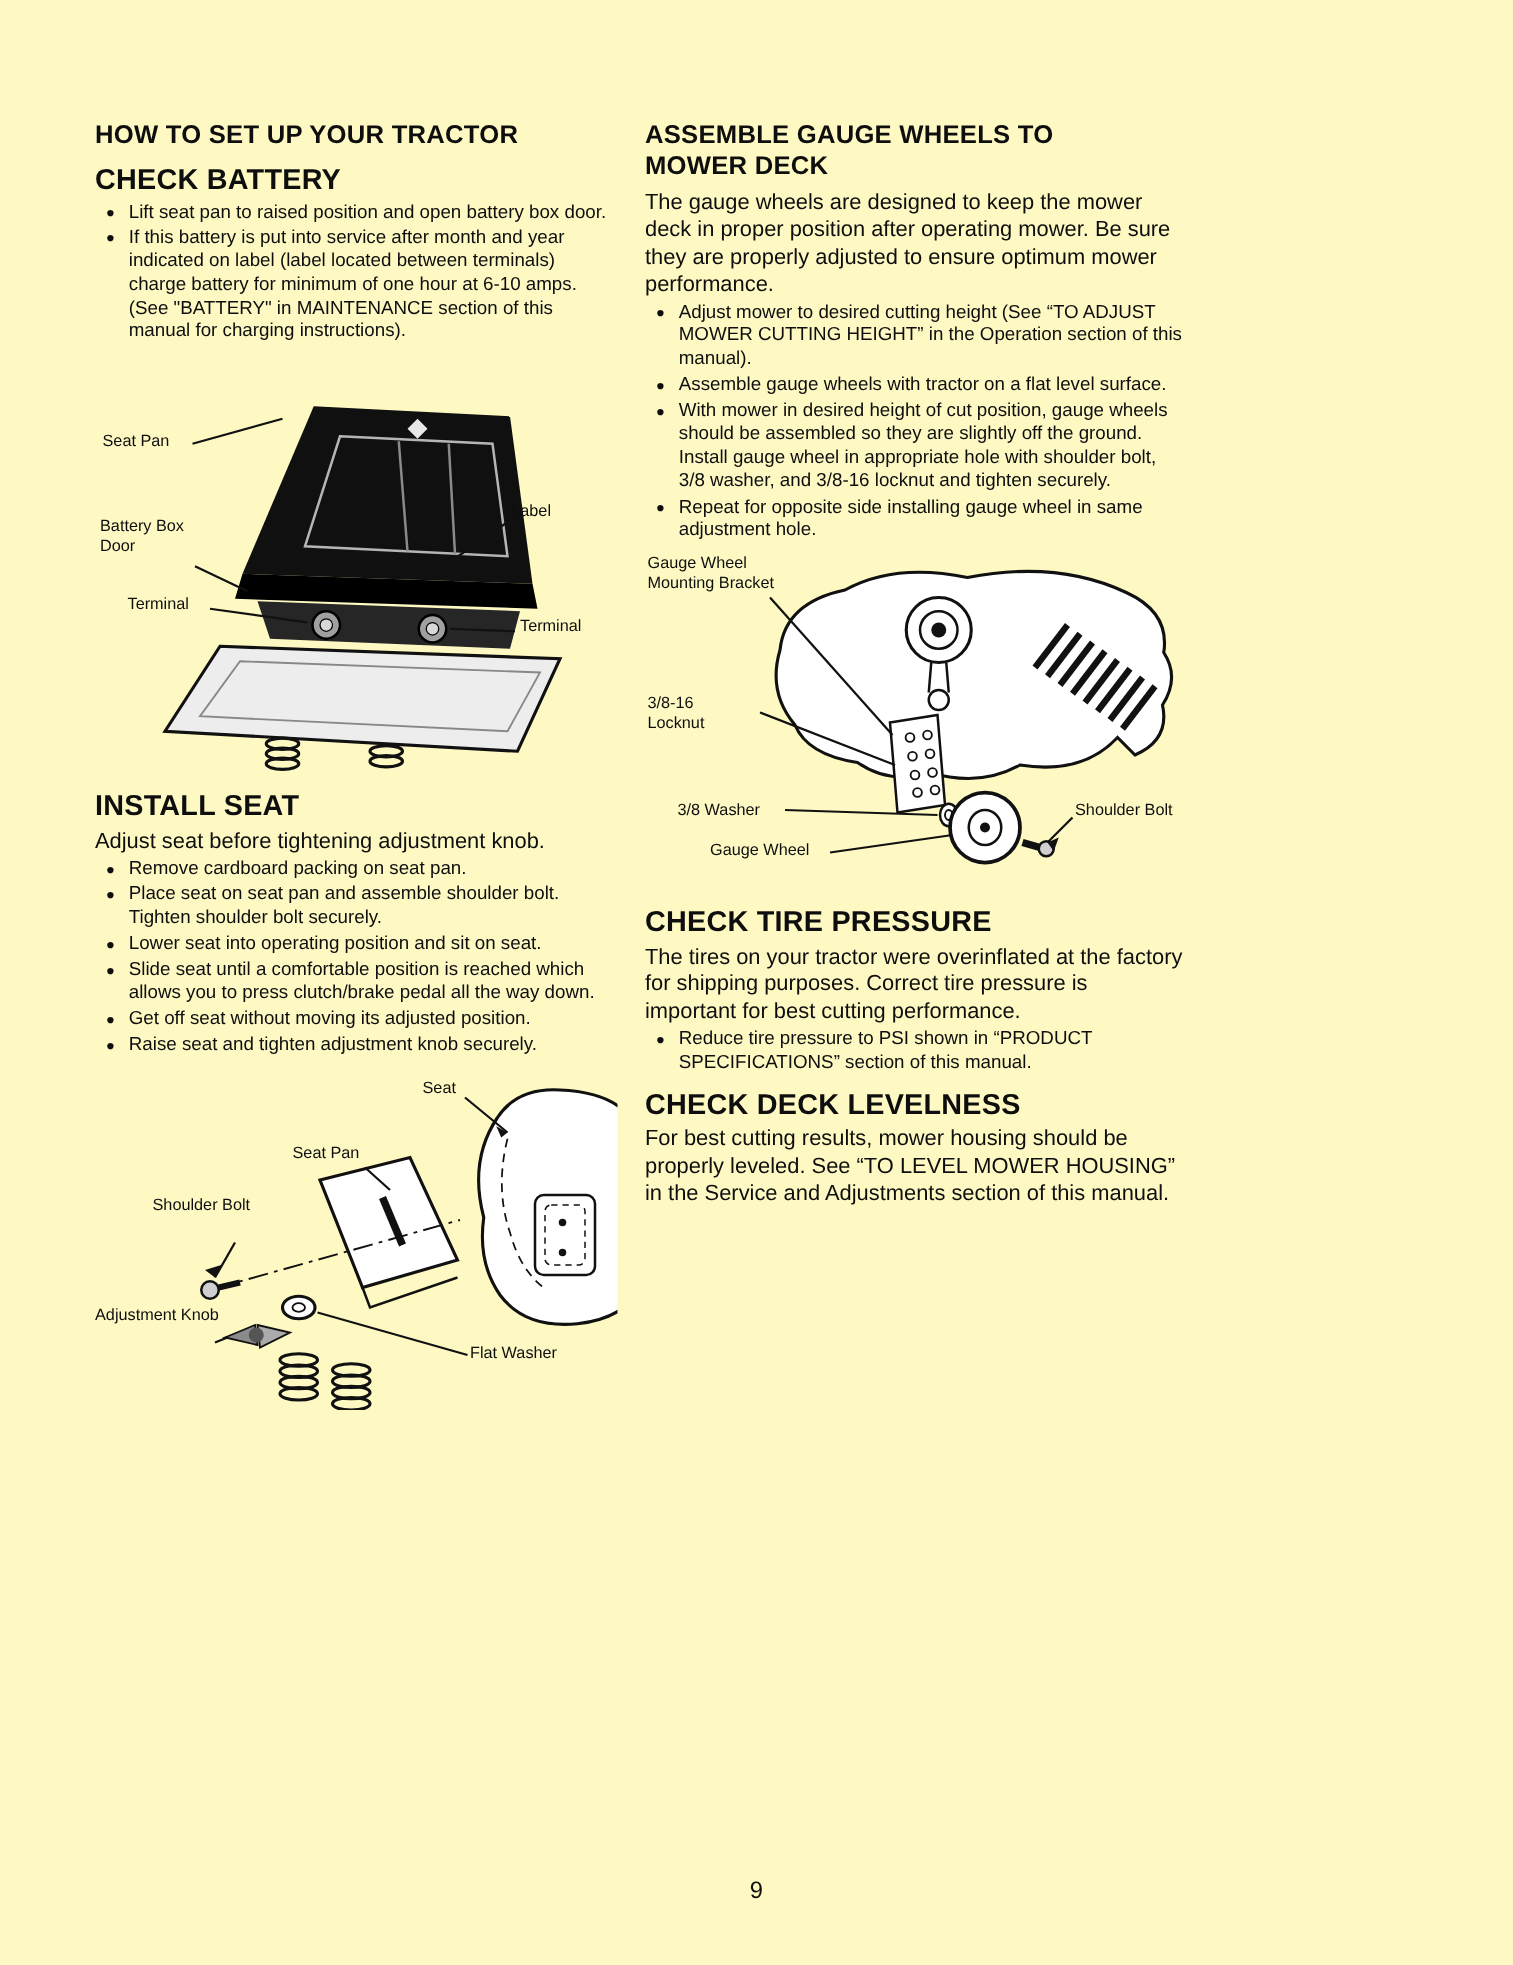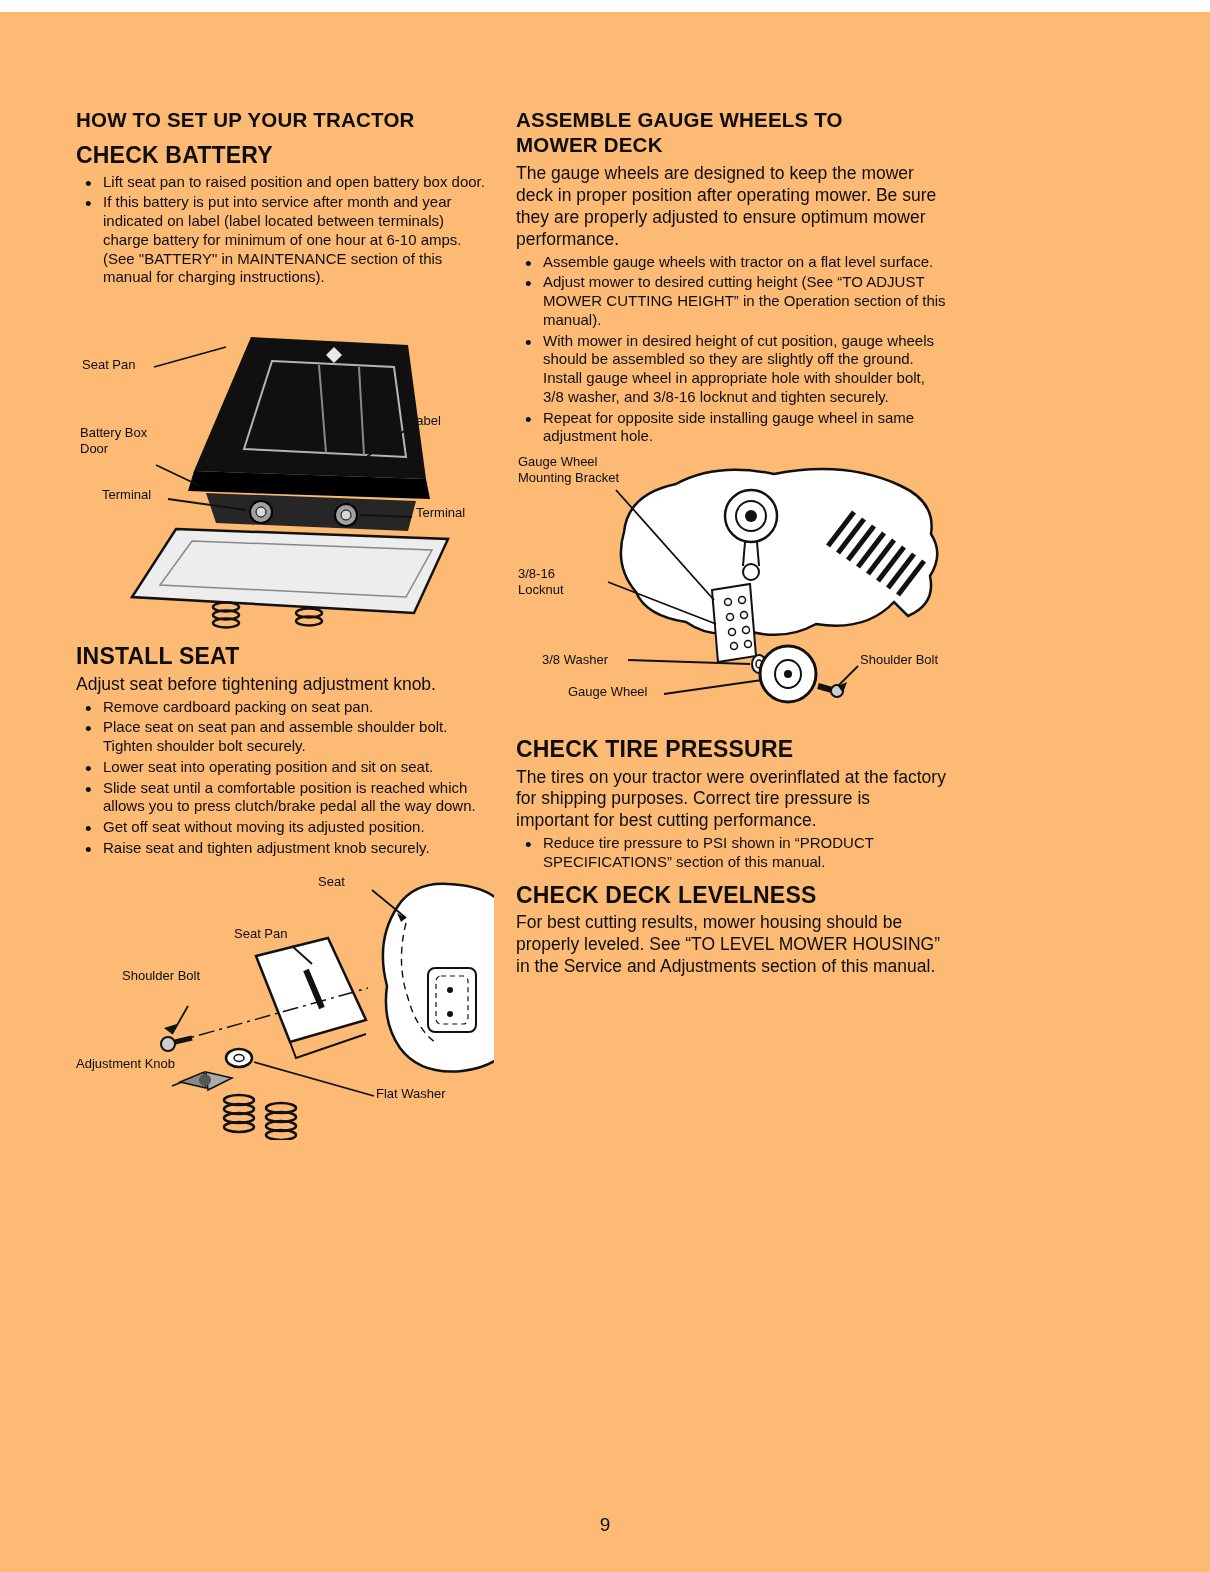--- a/index.html
+++ b/index.html
@@ -3,21 +3,21 @@
 <meta charset="utf-8">
 <style>
   * { margin:0; padding:0; box-sizing:border-box; }
   html,body { background:#fff; }
   body {
     width:1210px; height:1572px; position:relative;
     font-family:"Liberation Sans", sans-serif;
     color:#0e0e0e;
     -webkit-font-smoothing:antialiased;
   }
-  .page { position:absolute; inset:0; background:#fdba74;margin-top:12px; }
+  .page { position:absolute; inset:0; background:#fef9c3; }
   .col { position:absolute; top:95px; }
   .col-left  { left:76px;  width:418px; }
   .col-right { left:516px; width:430px; }
 
   h1 { font-size:20.5px; font-weight:bold; line-height:1.22; margin-bottom:10px; letter-spacing:.2px; }
   .col-right h1 { max-width:372px; margin-bottom:6px; }
   h2 { font-size:23px; font-weight:bold; line-height:1.2; margin-top:10px; margin-bottom:3px; letter-spacing:.2px; }
   p  { font-size:17.5px; line-height:1.25; margin-bottom:2px; }
   ul { list-style:none; margin-bottom:4px; }
   li { font-size:15px; line-height:1.25; position:relative; padding-left:27px; margin-bottom:2px; }
@@ -144,35 +144,35 @@
         <g stroke="#111" stroke-width="1.8">
           <line x1="296" y1="22" x2="330" y2="50"></line>
           <line x1="216" y1="78" x2="236" y2="96"></line>
           <line x1="112" y1="138" x2="96" y2="166"></line>
           <line x1="96" y1="218" x2="106" y2="214"></line>
           <line x1="298" y1="228" x2="178" y2="194"></line>
         </g>
         <polygon points="330,50 321,45 325,54" fill="#111"></polygon>
         <polygon points="96,166 101,156 88,160" fill="#111"></polygon>
       </svg>
-      <div class="fig-label" style="left:242px; top:6px;">Seat</div>
+      <div class="fig-label" style="left:262px; top:6px;">Seat</div>
       <div class="fig-label" style="left:158px; top:58px;">Seat Pan</div>
       <div class="fig-label" style="left:46px; top:100px; width:82px;">Shoulder Bolt</div>
       <div class="fig-label" style="left:0px; top:188px; width:100px;">Adjustment Knob</div>
       <div class="fig-label" style="left:300px; top:218px;">Flat Washer</div>
     </div>
   </div>
 
   <div class="col col-right">
 
     <h1>ASSEMBLE GAUGE WHEELS TO MOWER DECK</h1>
     <p>The gauge wheels are designed to keep the mower deck in proper position after operating mower. Be sure they are properly adjusted to ensure optimum mower performance.</p>
     <ul>
+      <li>Adjust mower to desired cutting height (See “TO ADJUST MOWER CUTTING HEIGHT” in the Operation section of this manual).</li>
       <li>Assemble gauge wheels with tractor on a flat level surface.</li>
-      <li>Adjust mower to desired cutting height (See “TO ADJUST MOWER CUTTING HEIGHT” in the Operation section of this manual).</li>
       <li>With mower in desired height of cut position, gauge wheels should be assembled so they are slightly off the ground. Install gauge wheel in appropriate hole with shoulder bolt, 3/8 washer, and 3/8-16 locknut and tighten securely.</li>
       <li>Repeat for opposite side installing gauge wheel in same adjustment hole.</li>
     </ul>
 
     <div class="figure fig-deck">
       <svg width="428" height="272" viewBox="0 0 428 272">
 
         <path d="M108,78 Q112,40 160,30 Q200,8 258,20 Q330,6 385,32 Q420,48 415,80 Q428,100 414,122 Q420,150 392,162 L378,148 Q350,178 300,170 Q268,188 228,176 Q196,186 170,168 Q130,162 120,138 Q98,112 108,78 Z" fill="#fff" stroke="#111" stroke-width="2.5"></path>
 
         <circle cx="235" cy="62" r="26" fill="#fff" stroke="#111" stroke-width="2.5"></circle>

